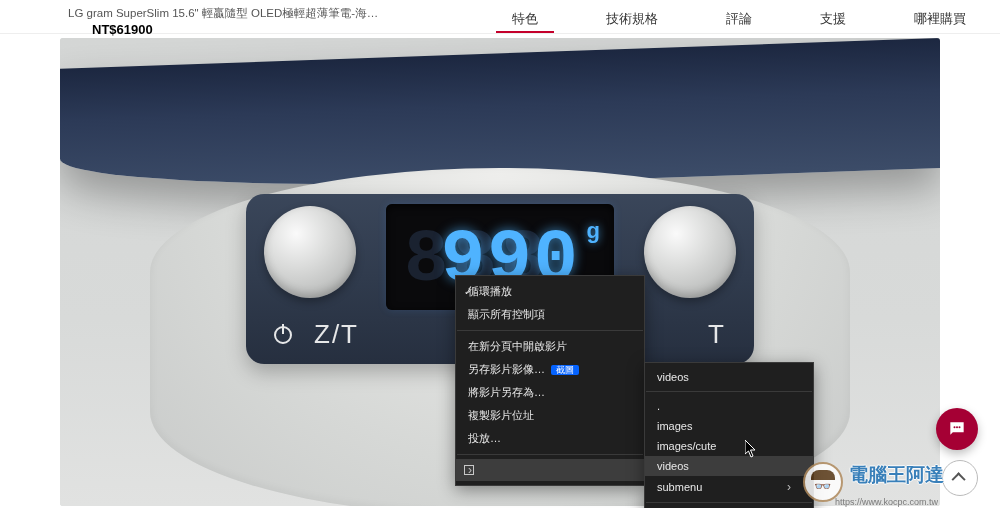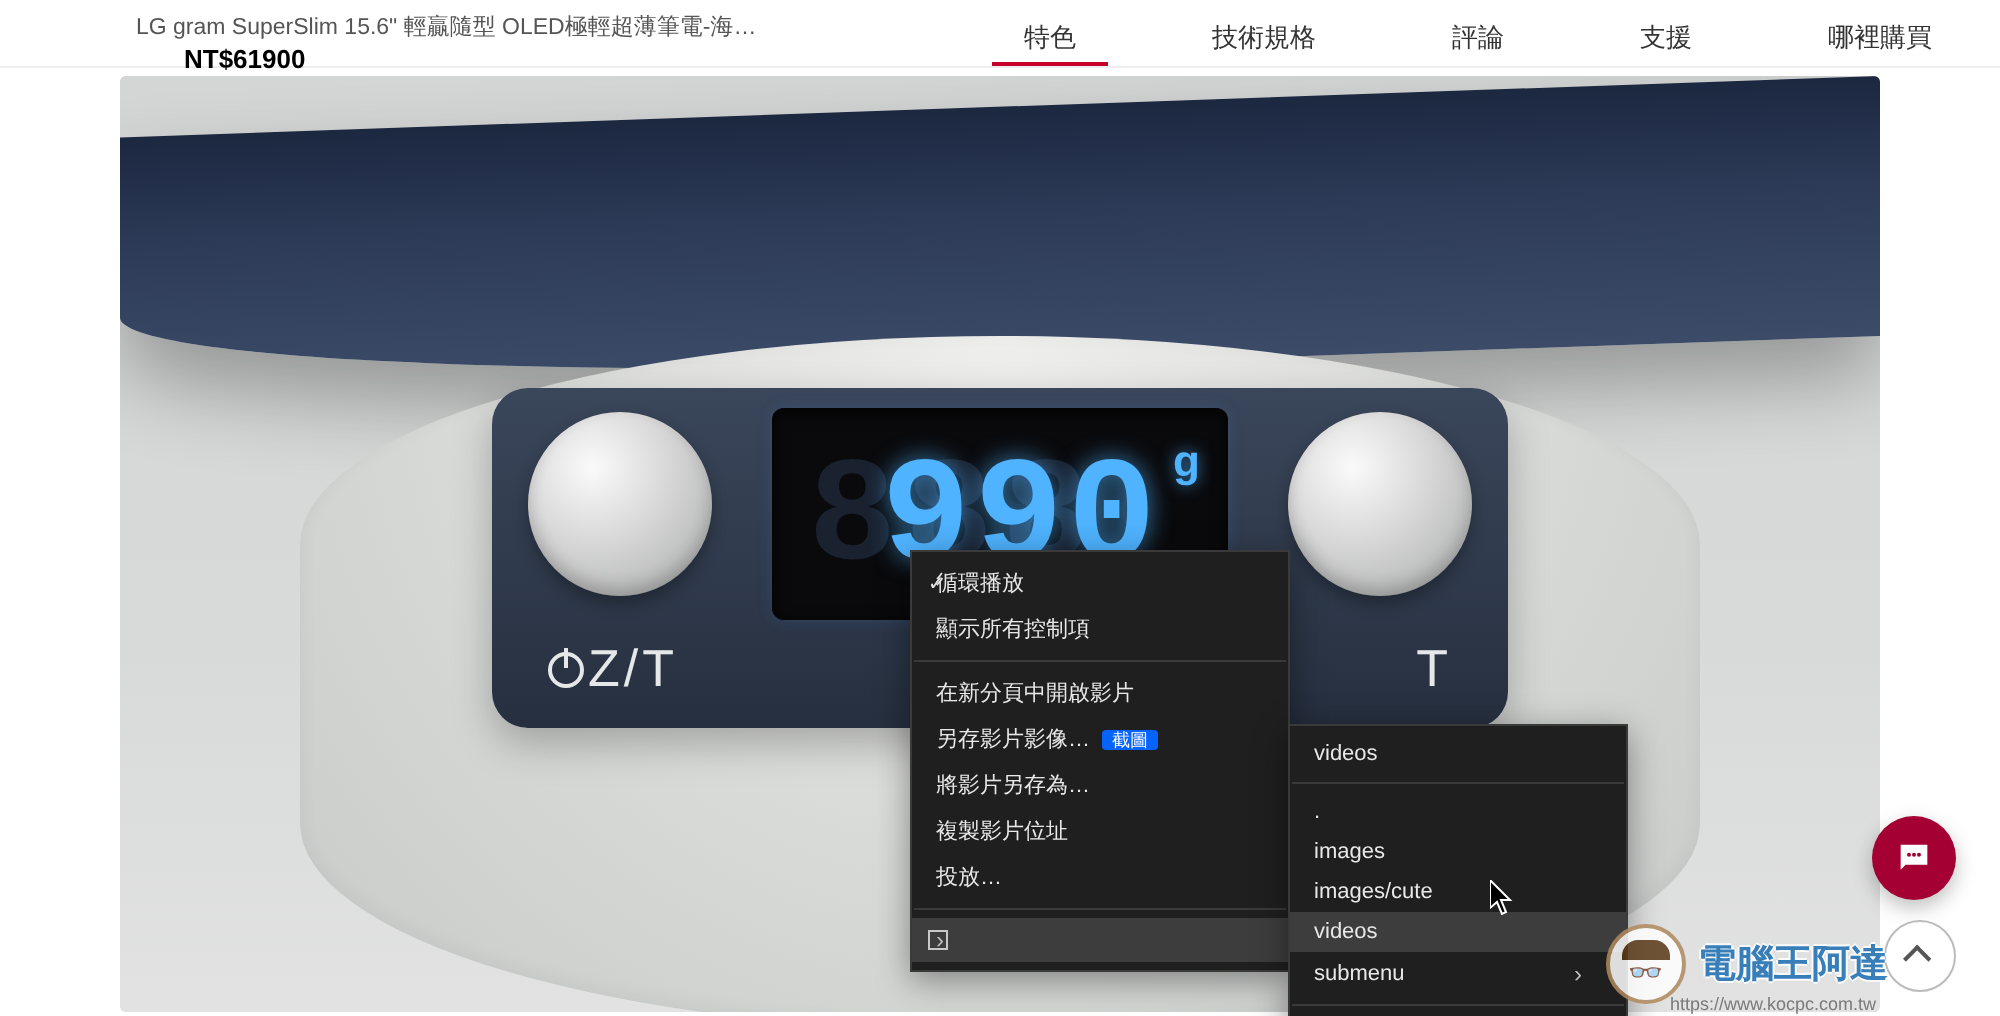--- a/index.html
+++ b/index.html
@@ -80,21 +80,21 @@
   }
   .lcd-unit {
     position: absolute; right: 14px; top: 14px; font-size: 22px; font-weight: bold;
     color: #4fb3ff; text-shadow: 0 0 8px rgba(79,179,255,0.7);
   }
   .scale-labels {
     position: absolute; bottom: 14px; left: 0; right: 0; display: flex;
     justify-content: space-between; padding: 0 28px; color: #e6e7e8; font-size: 26px;
     font-weight: 300; letter-spacing: 2px;
   }
-  .scale-labels .sym { display: inline-flex; align-items: center; gap: 2px; }
+  .scale-labels .sym { display: inline-flex; align-items: center; gap: 22px; }
   .power-icon { width: 18px; height: 18px; border: 2px solid #e6e7e8; border-radius: 50%; position: relative; display:inline-block;}
   .power-icon::after { content:""; position:absolute; top:-4px; left:50%; width:2px; height:10px; background:#e6e7e8; transform:translateX(-50%);}
 
   
   .pause-btn {
     position: absolute; left: 50%; top: 73%; transform: translate(-50%,-50%);
     width: 34px; height: 34px; border-radius: 50%; background: #111;
     display: flex; align-items: center; justify-content: center; gap: 4px;
     cursor: pointer; box-shadow: 0 2px 8px rgba(0,0,0,0.3);
   }
@@ -143,21 +143,21 @@
     border: 1px solid #bbb; border-radius: 50%; background: #fff;
     display: flex; align-items: center; justify-content: center; cursor: pointer;
   }
   .scroll-top::before {
     content: ""; width: 8px; height: 8px; border-left: 2px solid #555; border-top: 2px solid #555;
     transform: rotate(45deg) translateY(2px);
   }
 
   
   .watermark {
-    position: absolute; right: 56px; bottom: 6px; display: flex; align-items: center; gap: 6px;
+    position: absolute; right: 56px; bottom: 6px; display: flex; align-items: flex-start; gap: 6px;
     opacity: 0.85; pointer-events: none;
   }
   .wm-face {
     width: 40px; height: 40px; border-radius: 50%; background:#fff; border:2px solid #b08b5e;
     position: relative;
   }
   .wm-face::before { content:""; position:absolute; top:6px; left:6px; right:6px; height:10px;
     border-radius: 8px 8px 0 0; background:#5a3a18; }
   .wm-face::after { content:"👓"; position:absolute; top:14px; left:0; right:0; text-align:center; font-size:14px;}
   .wm-text { color:#1b6fb3; font-weight:700; font-size:19px; text-shadow:0 1px 0 #fff,1px 0 0 #fff,-1px 0 0 #fff,0 -1px 0 #fff; }

